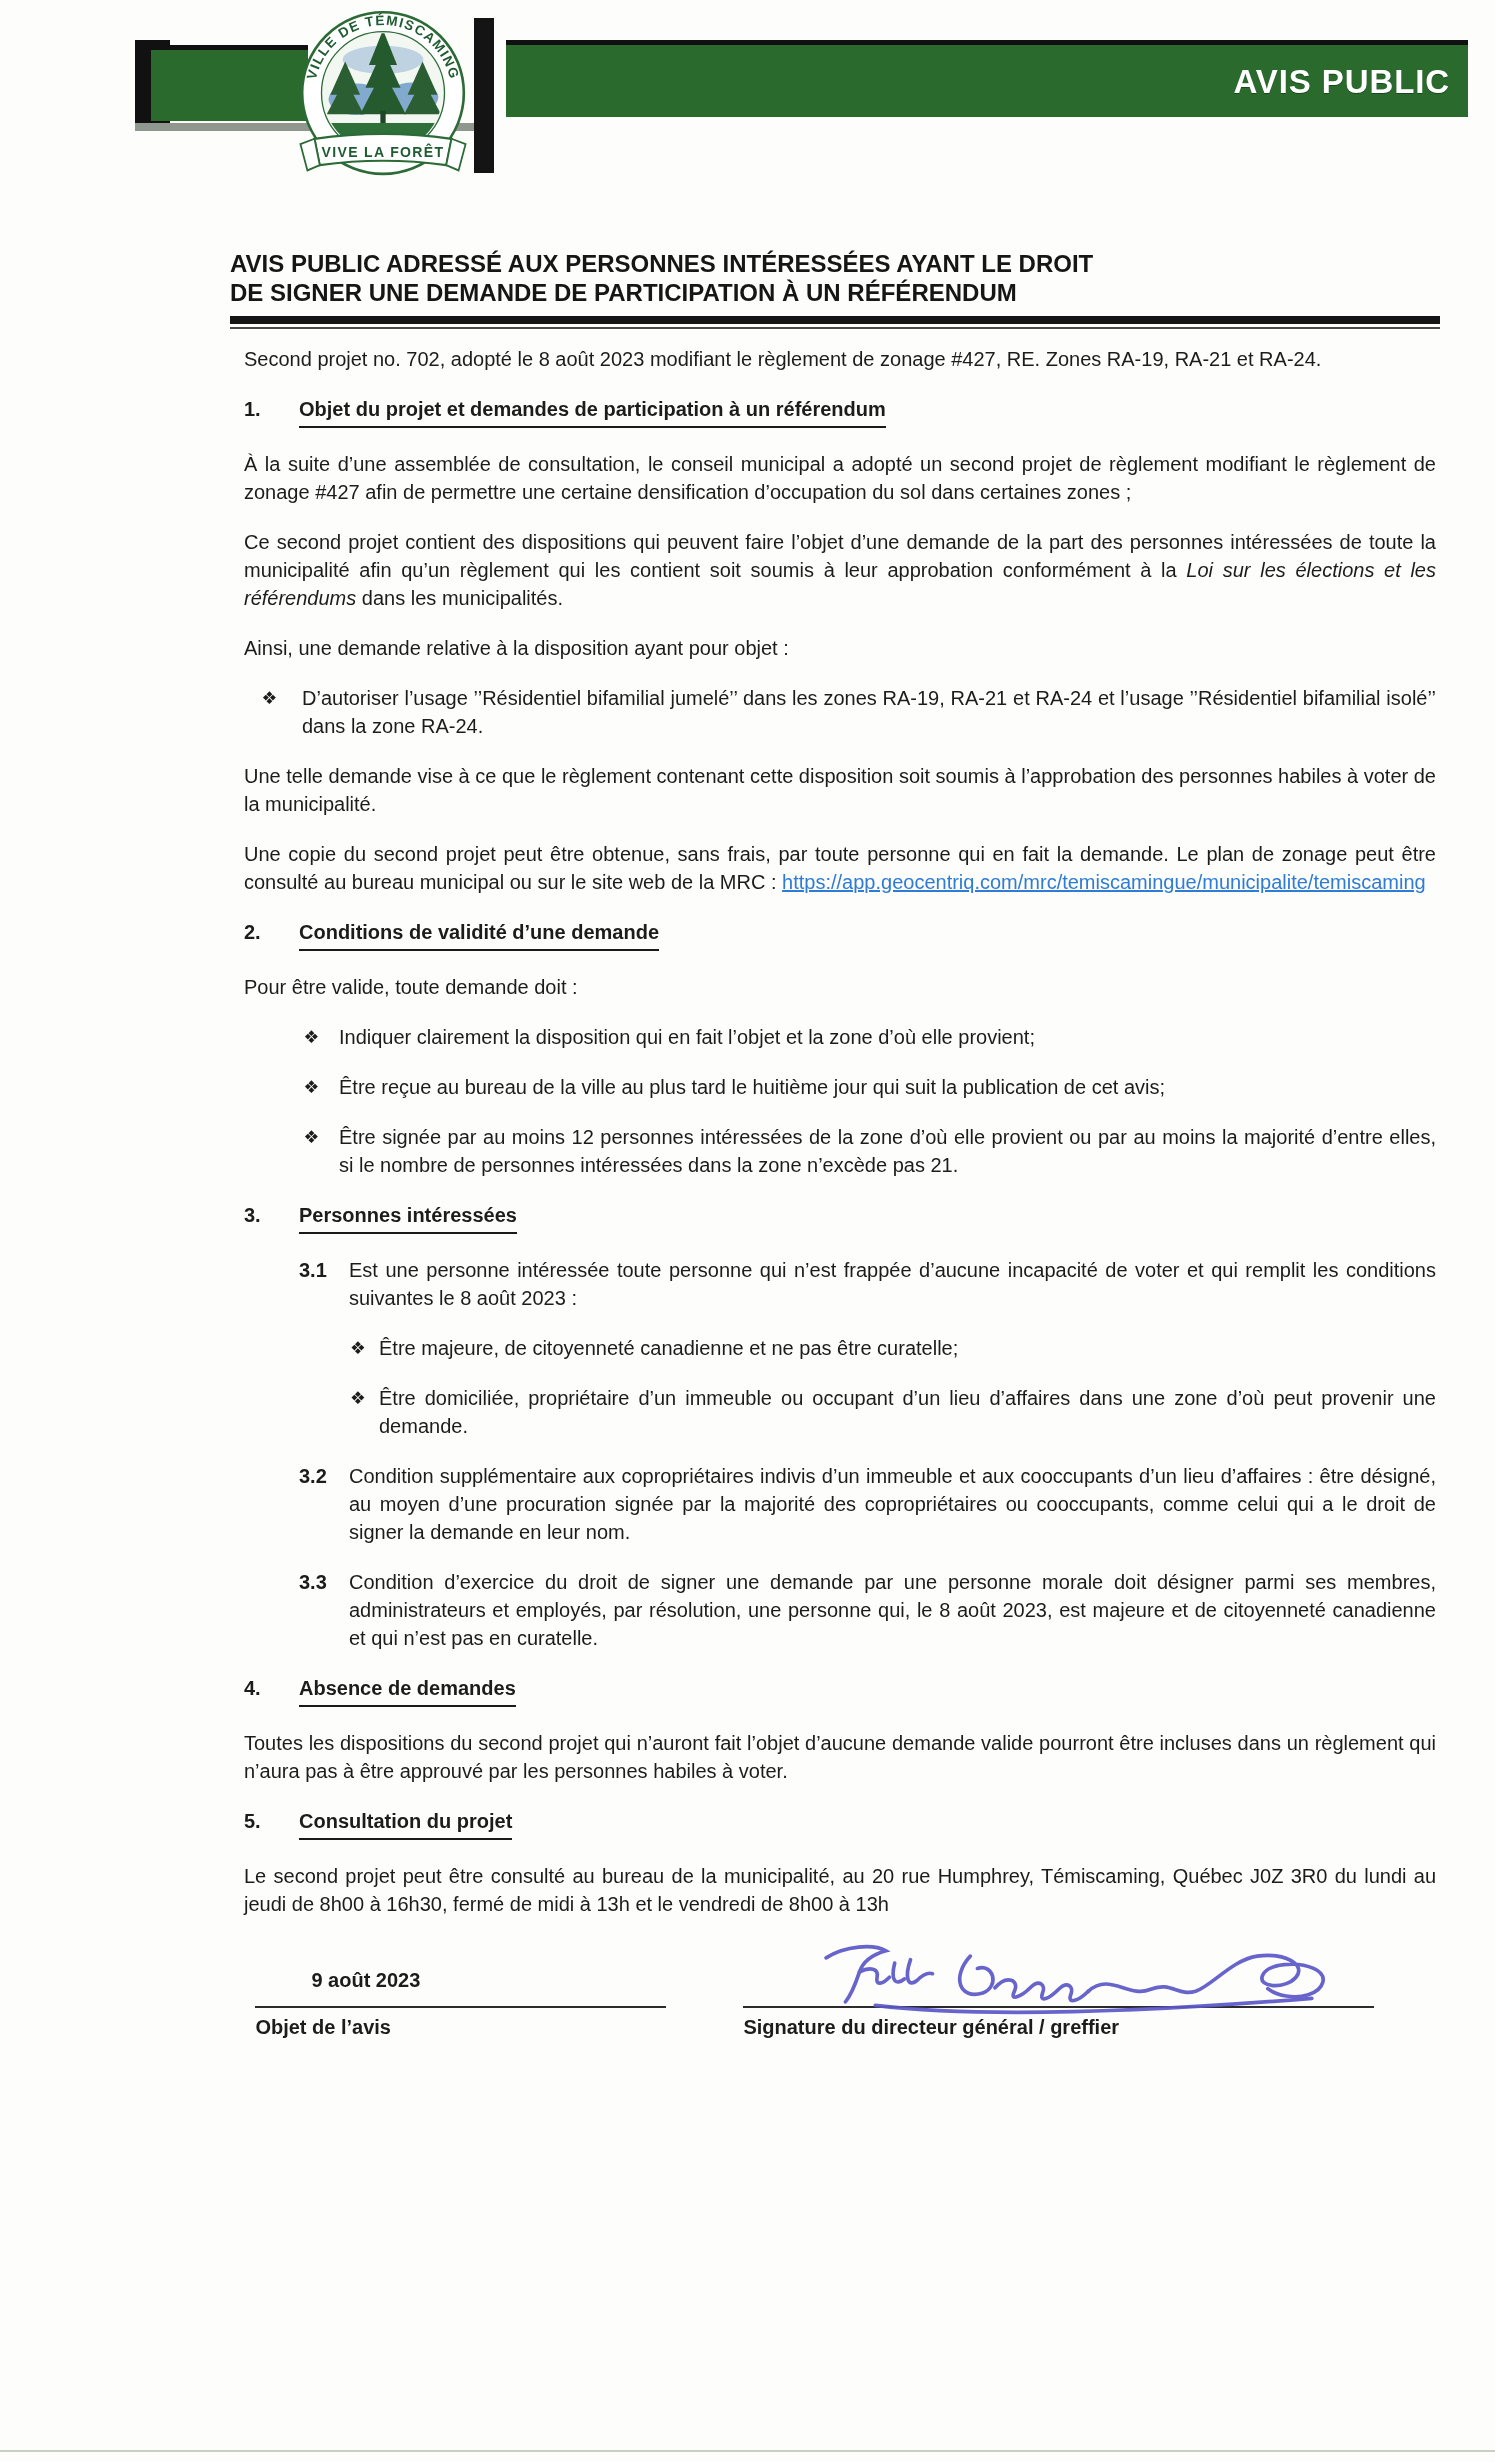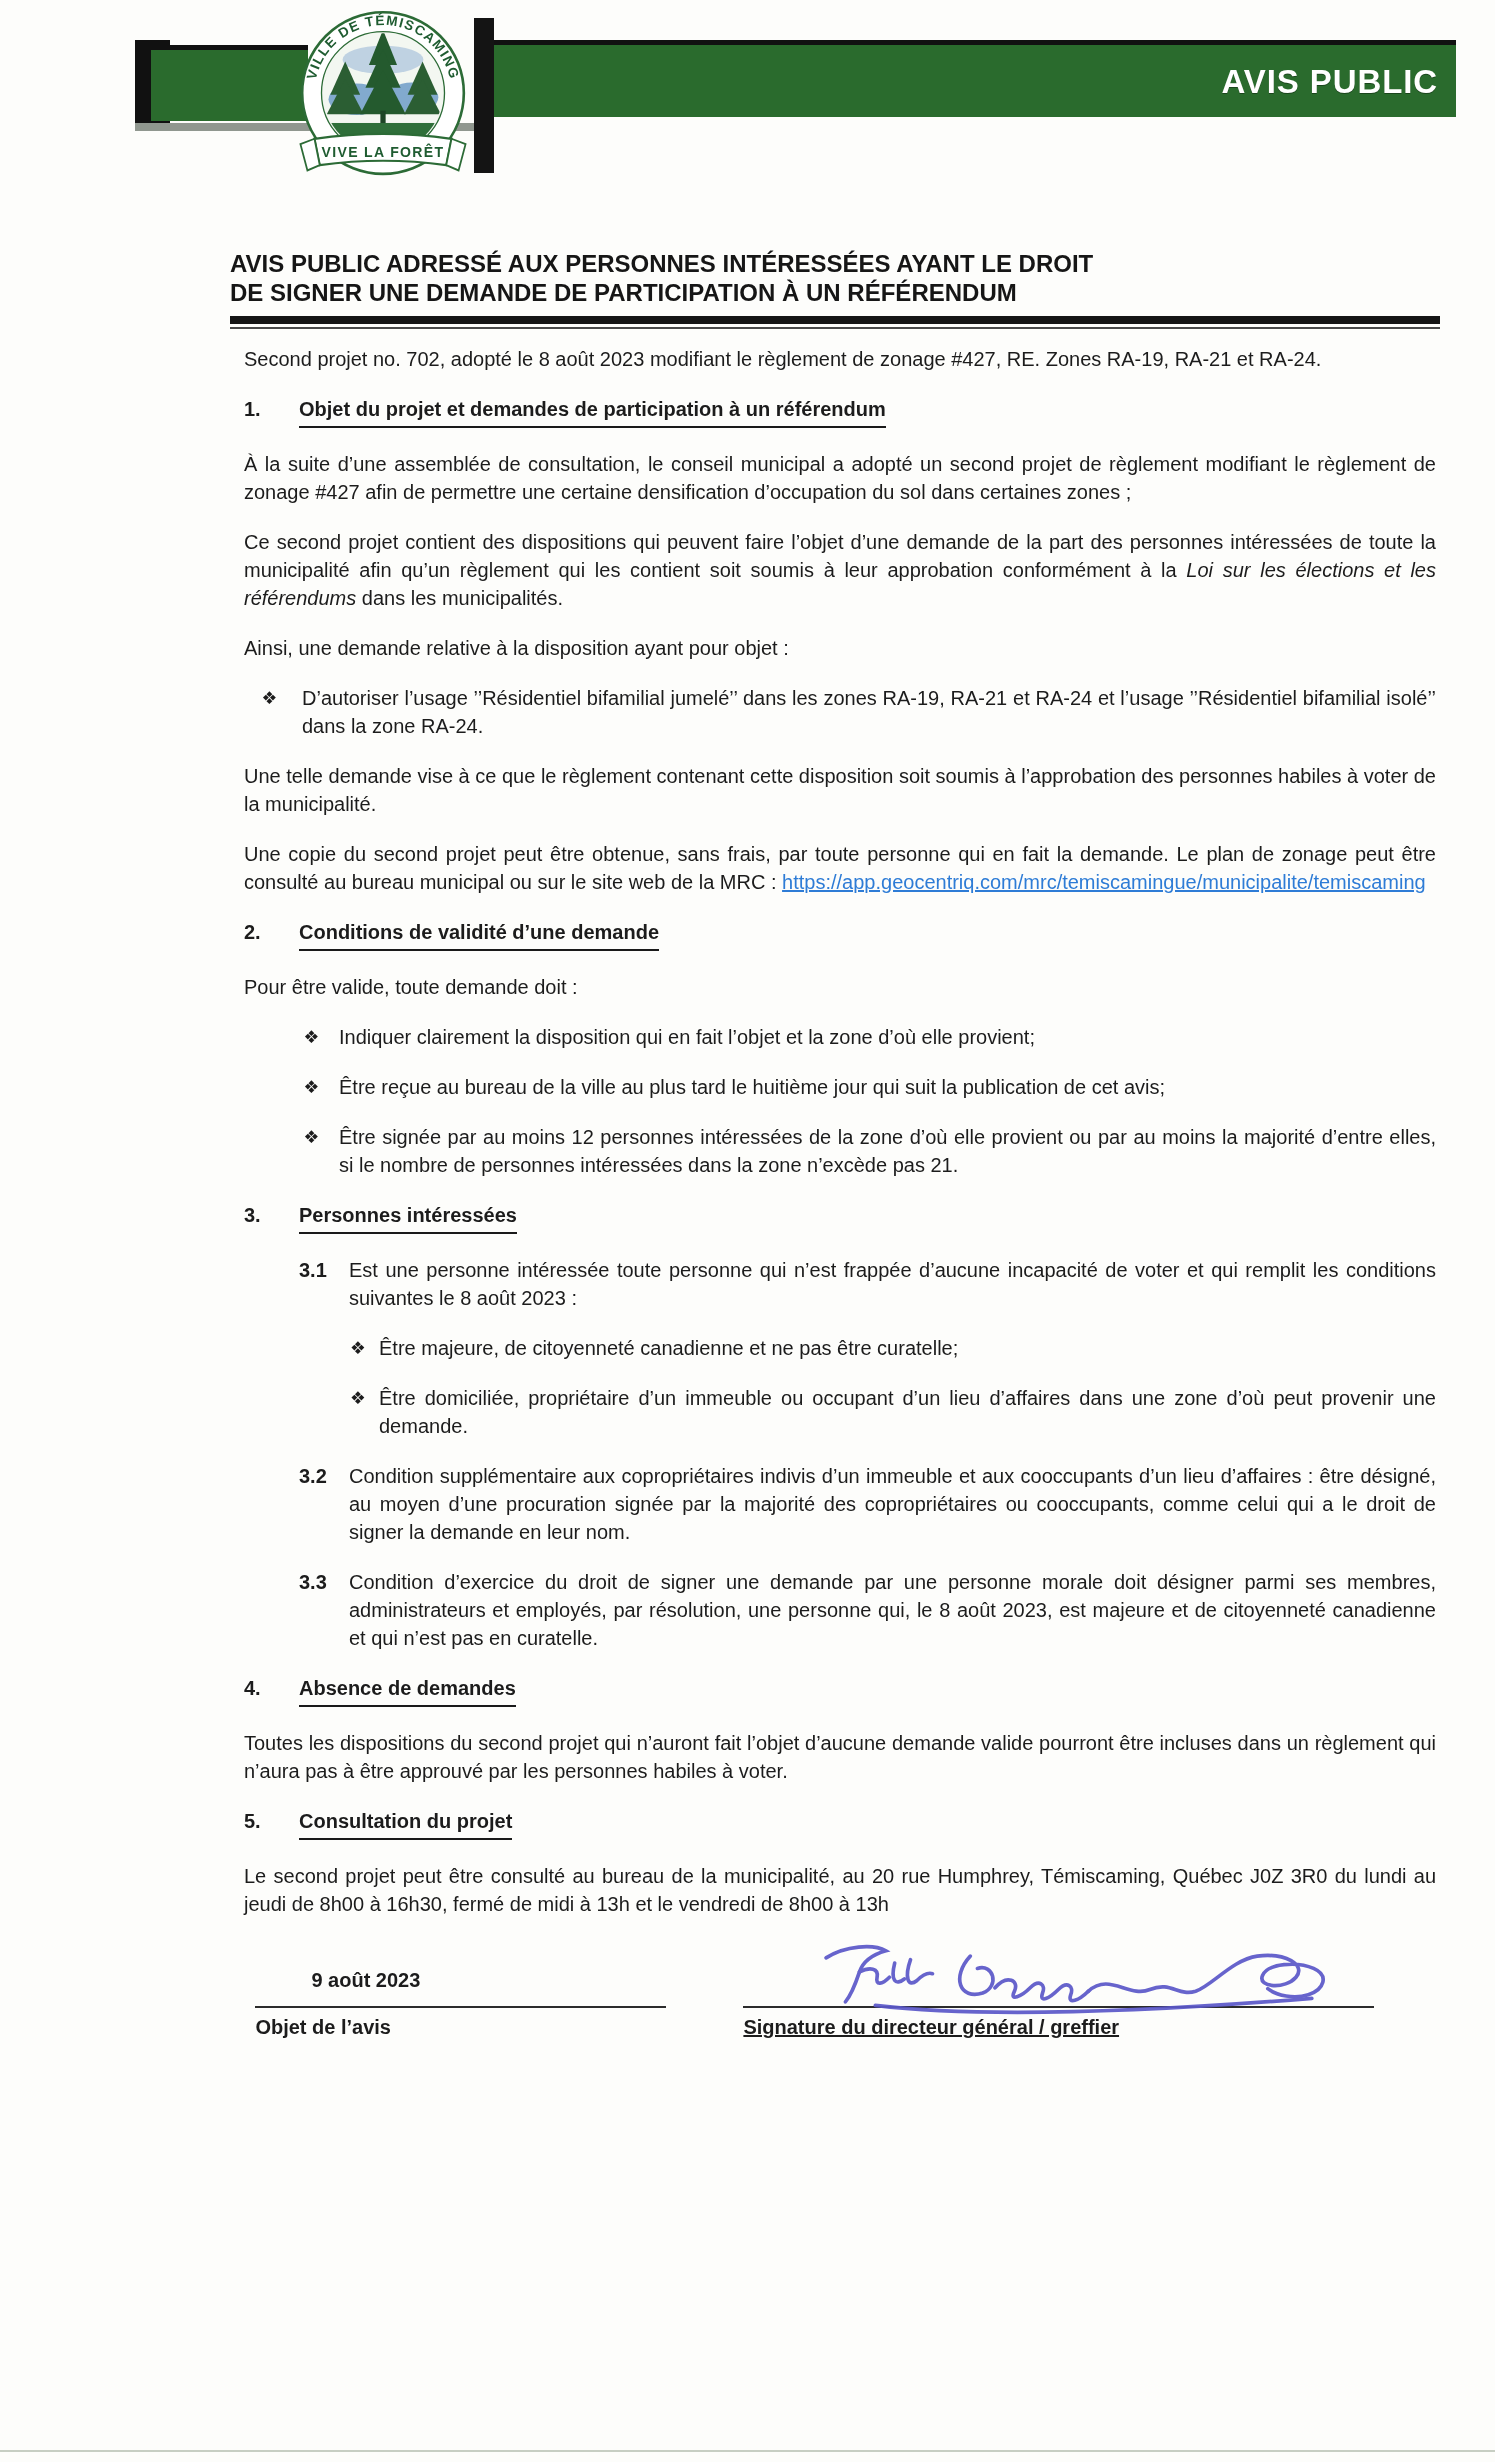--- a/index.html
+++ b/index.html
@@ -8,21 +8,21 @@
     background:#fdfdfb;color:#1c1c1c;
     font-family:"Liberation Sans", sans-serif;
   }
   
   .hdr{position:absolute;top:0;left:0;width:1495px;height:189px;}
   .edge-block{position:absolute;left:135px;top:40px;width:35px;height:85px;background:#111;}
   .bar-left{position:absolute;left:151px;top:45px;width:157px;height:71px;background:#2a6b2d;border-top:5.3px solid #111;}
   .shadow-left{position:absolute;left:135px;top:123px;width:359px;height:8px;background:#90978f;}
   .black-stripe{position:absolute;left:474px;top:17.6px;width:20px;height:155px;background:#141414;}
   .bar-main{
-    position:absolute;left:494px;top:40px;width:944px;height:72px;background:#2a6b2d;
+    position:absolute;left:506px;top:40px;width:944px;height:72px;background:#2a6b2d;
     border-top:5.3px solid #111;display:flex;align-items:center;justify-content:flex-end;
     padding-right:17.6px;box-sizing:content-box;
   }
   .banner-title{
     color:#fff;font-size:33px;font-weight:bold;letter-spacing:0.9px;line-height:1;
     text-shadow:0 0.9px 0 rgba(0,0,0,.35);
   }
   .seal{position:absolute;left:295px;top:7px;width:176px;height:181px;}
   
   .main{padding-top:249px;}
@@ -46,21 +46,21 @@
   .btext{flex:1;}
   .sub{display:flex;margin:0 0 22px 55px;}
   .sub-num{width:50px;font-weight:bold;flex:none;}
   .subblist{margin-left:106px;}
   .subblist .marker{width:29px;box-sizing:border-box;}
   a.doclink{color:#2e7cd6;text-decoration:underline;}
   .em{font-style:italic;}
   
   .footer{display:flex;margin:48px 0 0 11.4px;}
   .fcol-date{width:411px;flex:none;margin-right:77px;}
-  .fcol-sig{width:631px;flex:none;position:relative;text-decoration:underline;}
+  .fcol-sig{width:631px;flex:none;position:relative;}
   .fvalue{font-weight:bold;margin-left:56px;height:28px;}
   .fspacer{height:12.3px;}
   .fline{border-top:2.6px solid #2c2c2c;}
   .flabel{font-weight:bold;padding-top:4.4px;}
   .sig-svg{position:absolute;left:76px;top:-24.6px;width:528px;height:81px;}
   .bottom-scan-line{position:absolute;left:0;top:2450px;width:1495px;height:1.8px;background:#b4bdb0;opacity:.75;}
 </style>
 </head>
 <body>
 

